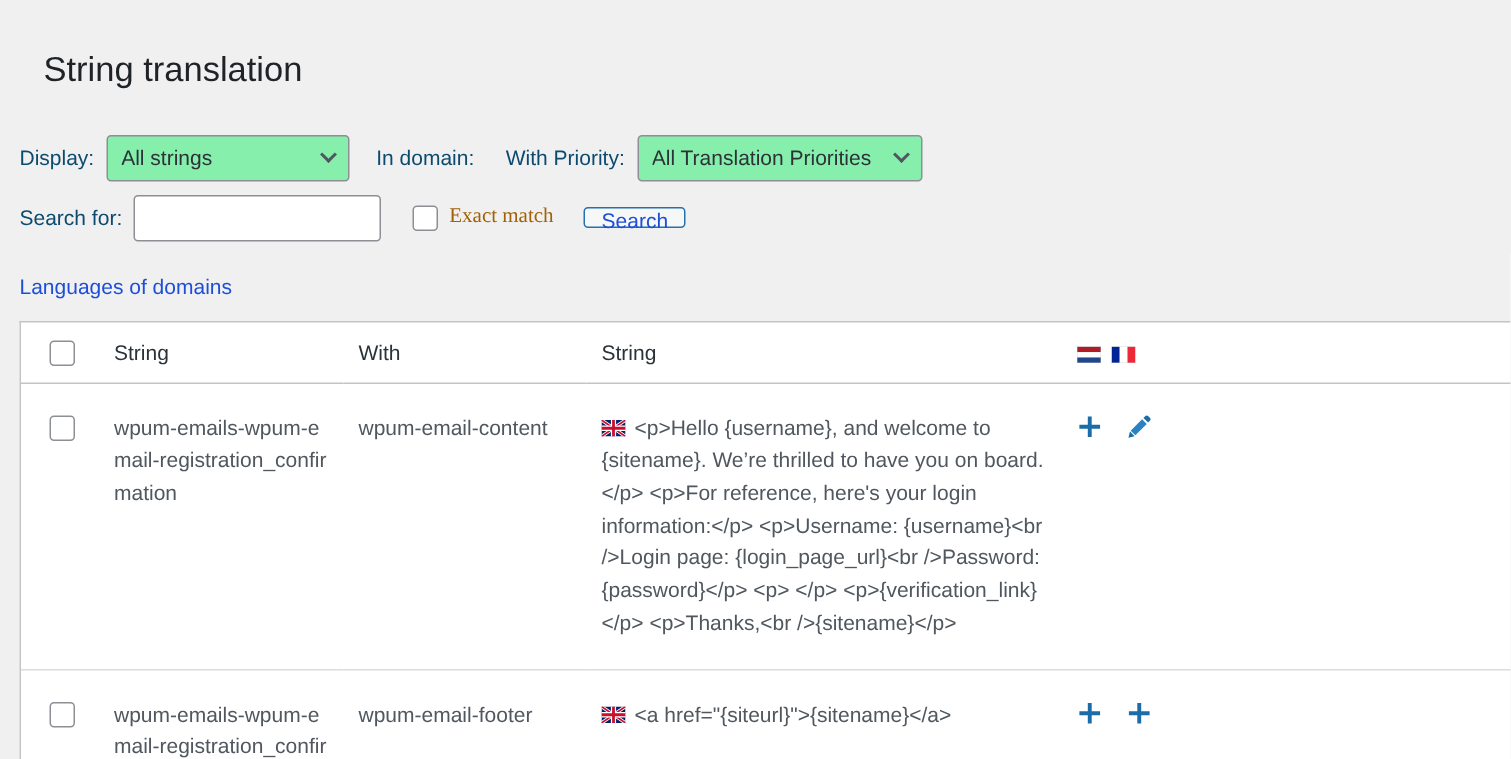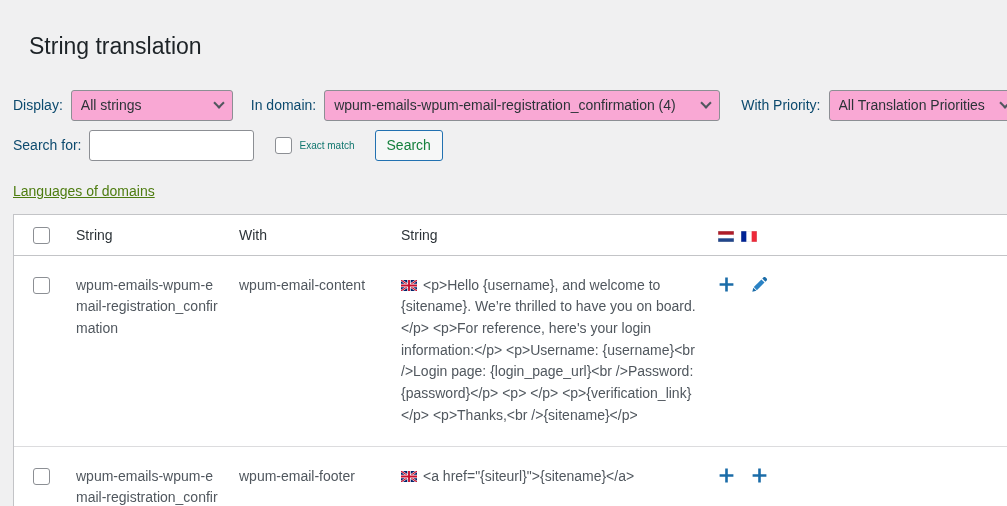--- a/index.html
+++ b/index.html
@@ -34,21 +34,21 @@
   }
   .filter-label{
     font-size:14px;
     color:#0c4a6e;
     line-height:1;
   }
   .select-wrap{ position:relative; display:inline-block; }
   .sel{
     appearance:none;
     -webkit-appearance:none;
-    background:#f9a8d4;
+    background:#86efac;
     border:1px solid #8c8f94;
     border-radius:3px;
     color:#2c3338;
     font-family:"Liberation Sans", sans-serif;
     font-size:14px;
     line-height:1.6;
     height:31px;
     padding:0 30px 0 9px;
     box-shadow:0 0 0 transparent;
   }
@@ -82,41 +82,40 @@
     -webkit-appearance:none;
     width:17px; height:17px;
     border:1px solid #8c8f94;
     border-radius:3px;
     background:#fff;
     margin:0;
     vertical-align:middle;
     flex:0 0 auto;
   }
   .cb-group{ display:flex; align-items:center; gap:7px; }
-  .cb-label{ font-size:10px; color:#0f766e; }
+  .cb-label{ font-size:14px; color:#a16207;font-family:Liberation Serif, serif; }
 
   .btn-search{
     background:#f6f7f7;
     border:1px solid #2271b1;
     border-radius:3px;
-    color:#15803d;
+    color:#1d4ed8;
     font-family:"Liberation Sans", sans-serif;
     font-size:14px;
-    height:31px;
+    height:14px;
     padding:0 11px;
     cursor:pointer;
     margin-left:12px;
   }
 
   
   .lang-link{
     display:inline-block;
-    color:#4d7c0f;
-    font-size:14px;
-    text-decoration:underline;
+    color:#1d4ed8;
+    font-size:14px;
     margin:13px 0 15px 0;
     cursor:pointer;
   }
 
   
   .tbl-wrap{
     background:#fff;
     border:1px solid #c3c4c7;
     border-left:1px solid #c3c4c7;
     border-right:none;
@@ -181,26 +180,20 @@
   <div class="filter-row">
     <span class="filter-label">Display:</span>
     <span class="select-wrap">
       <select class="sel w-display">
         <option>All strings</option>
       </select>
       <span class="chev"></span>
     </span>
 
     <span class="filter-label" style="margin-left:10px">In domain:</span>
-    <span class="select-wrap">
-      <select class="sel w-domain">
-        <option>wpum-emails-wpum-email-registration_confirmation (4)</option>
-      </select>
-      <span class="chev"></span>
-    </span>
 
     <span class="filter-label" style="margin-left:13px">With Priority:</span>
     <span class="select-wrap">
       <select class="sel w-prio">
         <option>All Translation Priorities</option>
       </select>
       <span class="chev"></span>
     </span>
   </div>
 

